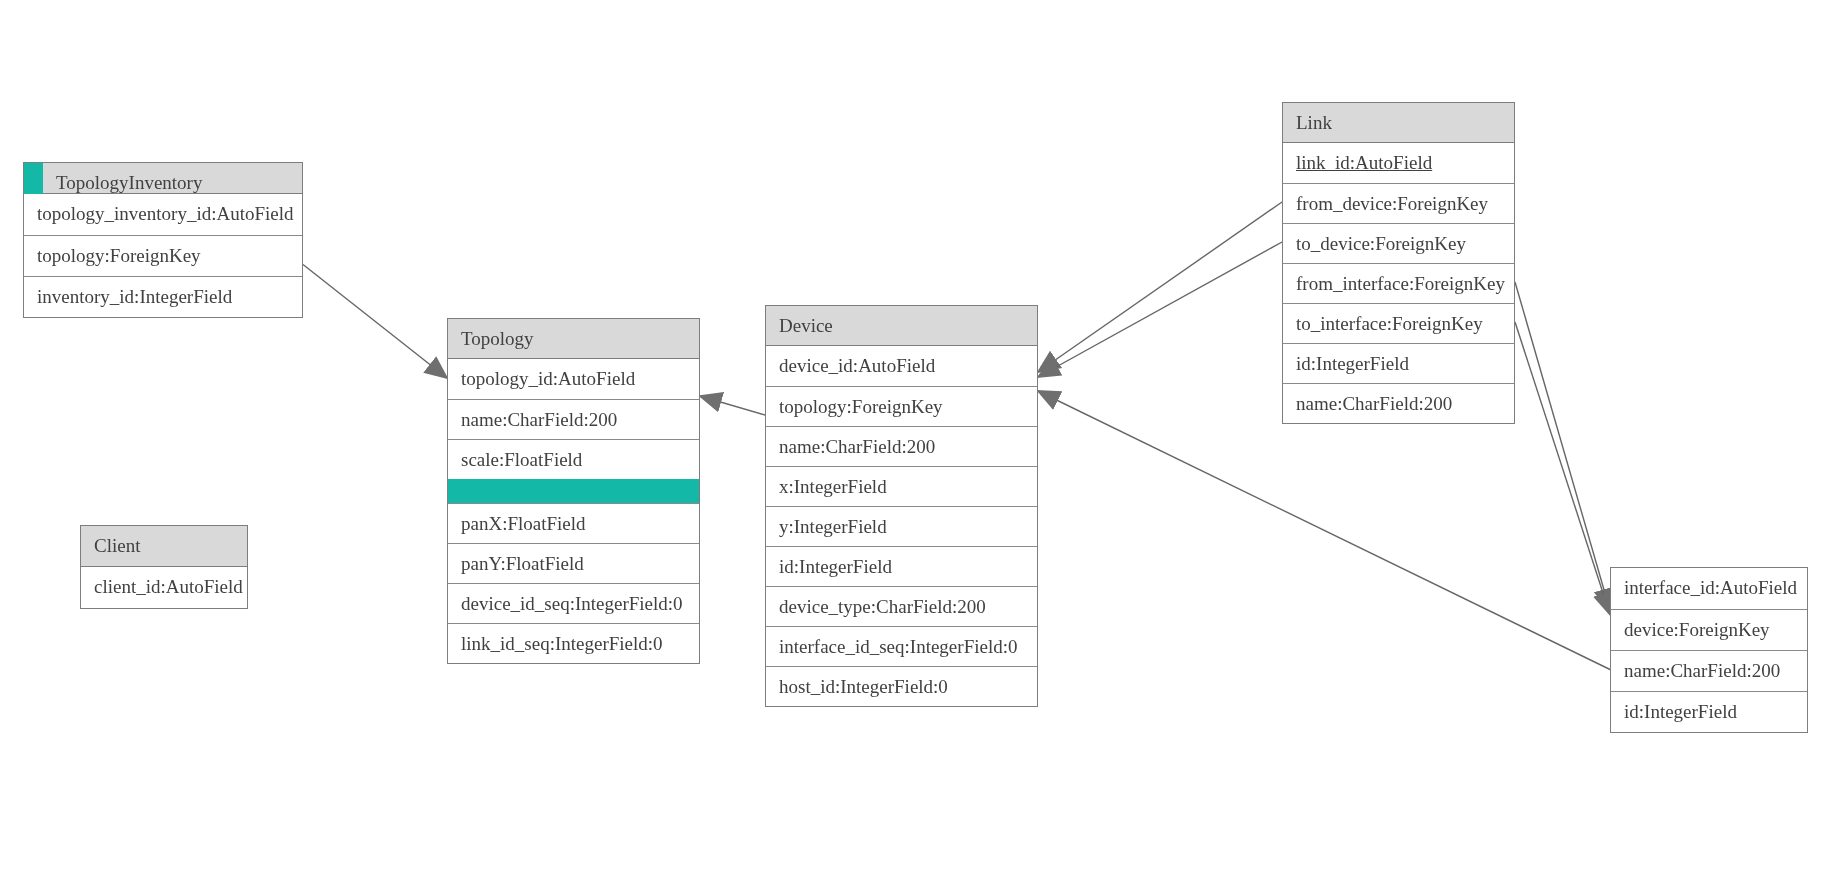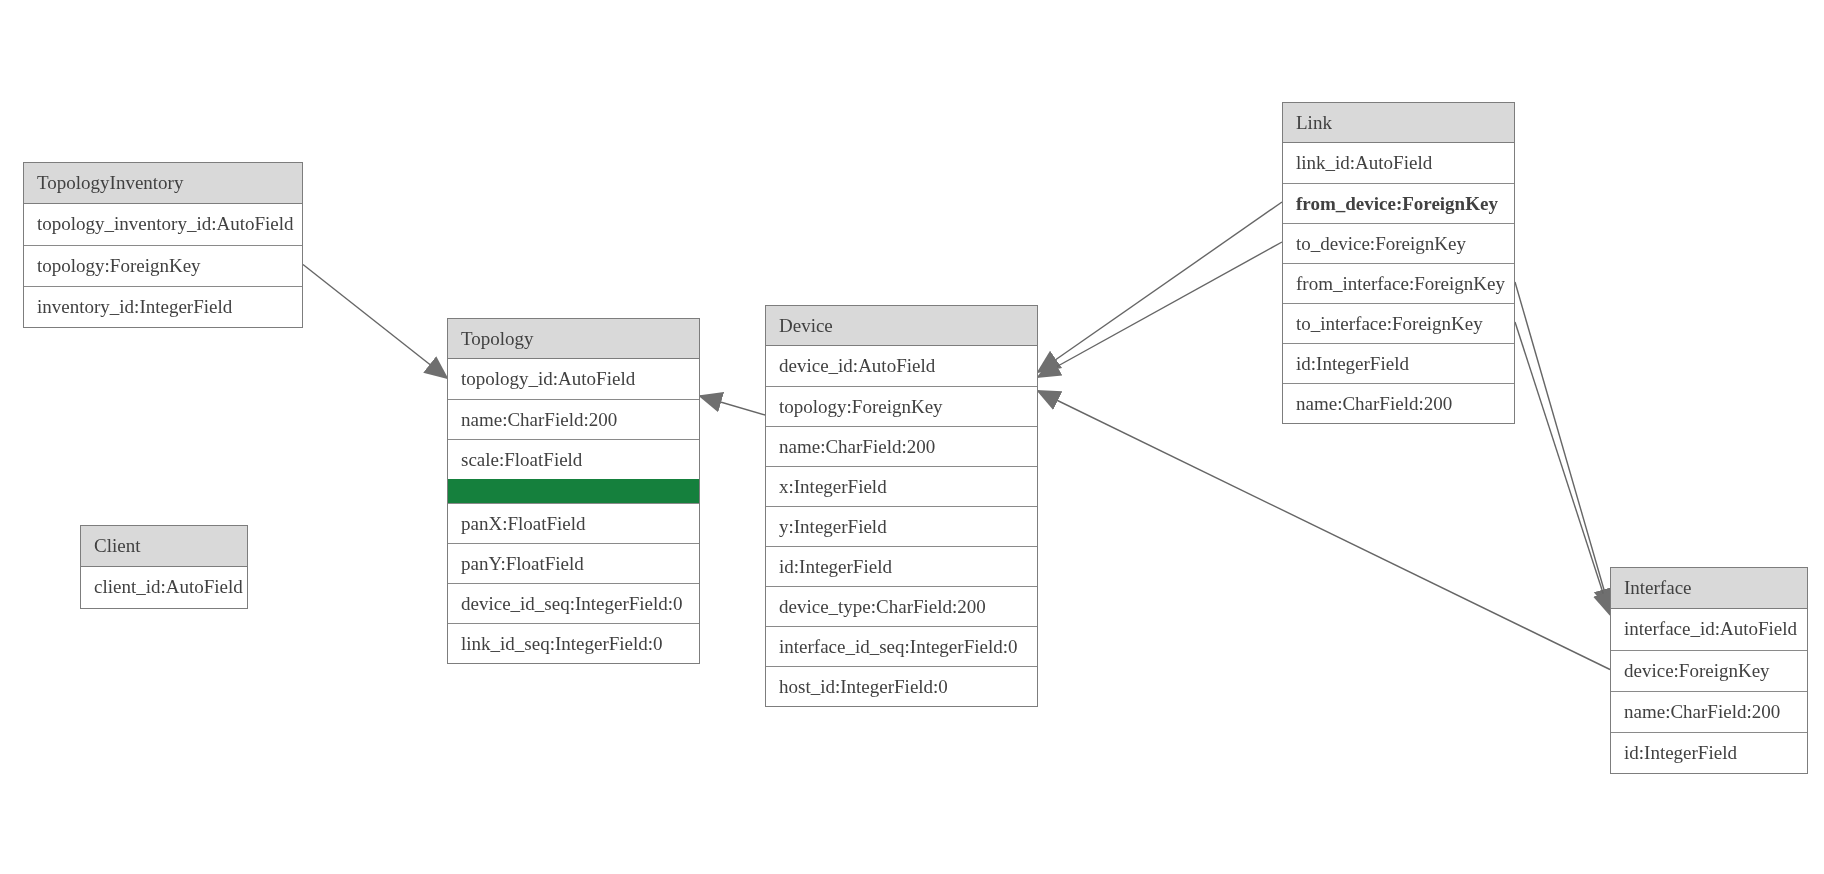--- a/index.html
+++ b/index.html
@@ -18,21 +18,21 @@
     overflow:hidden;
     font-family:"Liberation Serif","DejaVu Serif",serif;
   }
   #edges{
     position:absolute;left:0;top:0;width:1824px;height:874px;
   }
   #edges line{stroke:var(--line);stroke-width:1.4;}
   .entity{
     position:absolute;
     box-sizing:border-box;
-    background:#15803d;
+    background:#14b8a6;
     border:1.5px solid var(--border);
     color:var(--text);
     font-size:19px;
   }
   .entity-header{
     box-sizing:border-box;
     background:var(--header-fill);
     border-bottom:1.4px solid var(--border);
     padding-left:13px;
     white-space:nowrap;
@@ -62,21 +62,21 @@
   <line x1="303" y1="264.5" x2="447" y2="378" marker-end="url(#arrowhead)"></line>
       <line x1="765" y1="415" x2="700" y2="396" marker-end="url(#arrowhead)"></line>
       <line x1="1282" y1="202" x2="1038" y2="372" marker-end="url(#arrowhead)"></line>
       <line x1="1282" y1="242" x2="1038" y2="377" marker-end="url(#arrowhead)"></line>
       <line x1="1610" y1="669.5" x2="1038" y2="391" marker-end="url(#arrowhead)"></line>
       <line x1="1515" y1="282" x2="1610" y2="610.5" marker-end="url(#arrowhead)"></line>
       <line x1="1515" y1="322" x2="1610" y2="614.5" marker-end="url(#arrowhead)"></line>
     </svg>
   <div id="entities">
       <div class="entity" style="left: 23px; top: 162px; width: 280px;">
-    <div class="entity-header" style="height: 41px; line-height: 40px;">TopologyInventory</div>
+    <div class="entity-header" style="height: 31px; line-height: 40px; margin-left: 19px;">TopologyInventory</div>
   <div class="entity-row" style="height: 41px; line-height: 40px;">topology_inventory_id:AutoField</div>
         <div class="entity-row" style="height: 41px; line-height: 40px;">topology:ForeignKey</div>
         <div class="entity-row" style="height: 41px; line-height: 40px;">inventory_id:IntegerField</div>
       </div>
       <div class="entity" style="left: 447px; top: 318px; width: 253px;">
     <div class="entity-header" style="height: 40px; line-height: 39px;">Topology</div>
   <div class="entity-row" style="height: 40px; line-height: 39px;">topology_id:AutoField</div>
         <div class="entity-row" style="height: 40px; line-height: 39px;">name:CharField:200</div>
         <div class="entity-row" style="height: 40px; line-height: 39px;">scale:FloatField</div>
         <div class="entity-row" style="height: 40px; line-height: 39px; margin-top: 24px;">panX:FloatField</div>
@@ -95,29 +95,28 @@
         <div class="entity-row" style="height: 40px; line-height: 39px;">name:CharField:200</div>
         <div class="entity-row" style="height: 40px; line-height: 39px;">x:IntegerField</div>
         <div class="entity-row" style="height: 40px; line-height: 39px;">y:IntegerField</div>
         <div class="entity-row" style="height: 40px; line-height: 39px;">id:IntegerField</div>
         <div class="entity-row" style="height: 40px; line-height: 39px;">device_type:CharField:200</div>
         <div class="entity-row" style="height: 40px; line-height: 39px;">interface_id_seq:IntegerField:0</div>
         <div class="entity-row" style="height: 40px; line-height: 39px;">host_id:IntegerField:0</div>
       </div>
       <div class="entity" style="left: 1282px; top: 102px; width: 233px;">
     <div class="entity-header" style="height: 40px; line-height: 39px;">Link</div>
-  <div class="entity-row" style="height: 40px; line-height: 39px;">link_id:AutoField</div>
-        <div class="entity-row" style="height: 40px; line-height: 39px; font-weight: bold;">from_device:ForeignKey</div>
+  <div class="entity-row" style="height: 40px; line-height: 39px; text-decoration: underline;">link_id:AutoField</div>
+        <div class="entity-row" style="height: 40px; line-height: 39px;">from_device:ForeignKey</div>
         <div class="entity-row" style="height: 40px; line-height: 39px;">to_device:ForeignKey</div>
         <div class="entity-row" style="height: 40px; line-height: 39px;">from_interface:ForeignKey</div>
         <div class="entity-row" style="height: 40px; line-height: 39px;">to_interface:ForeignKey</div>
         <div class="entity-row" style="height: 40px; line-height: 39px;">id:IntegerField</div>
         <div class="entity-row" style="height: 40px; line-height: 39px;">name:CharField:200</div>
       </div>
       <div class="entity" style="left: 1610px; top: 567px; width: 198px;">
-    <div class="entity-header" style="height: 41px; line-height: 40px;">Interface</div>
   <div class="entity-row" style="height: 41px; line-height: 40px;">interface_id:AutoField</div>
         <div class="entity-row" style="height: 41px; line-height: 40px;">device:ForeignKey</div>
         <div class="entity-row" style="height: 41px; line-height: 40px;">name:CharField:200</div>
         <div class="entity-row" style="height: 41px; line-height: 40px;">id:IntegerField</div>
       </div>
     </div>
 </div>
 
 </body></html>

